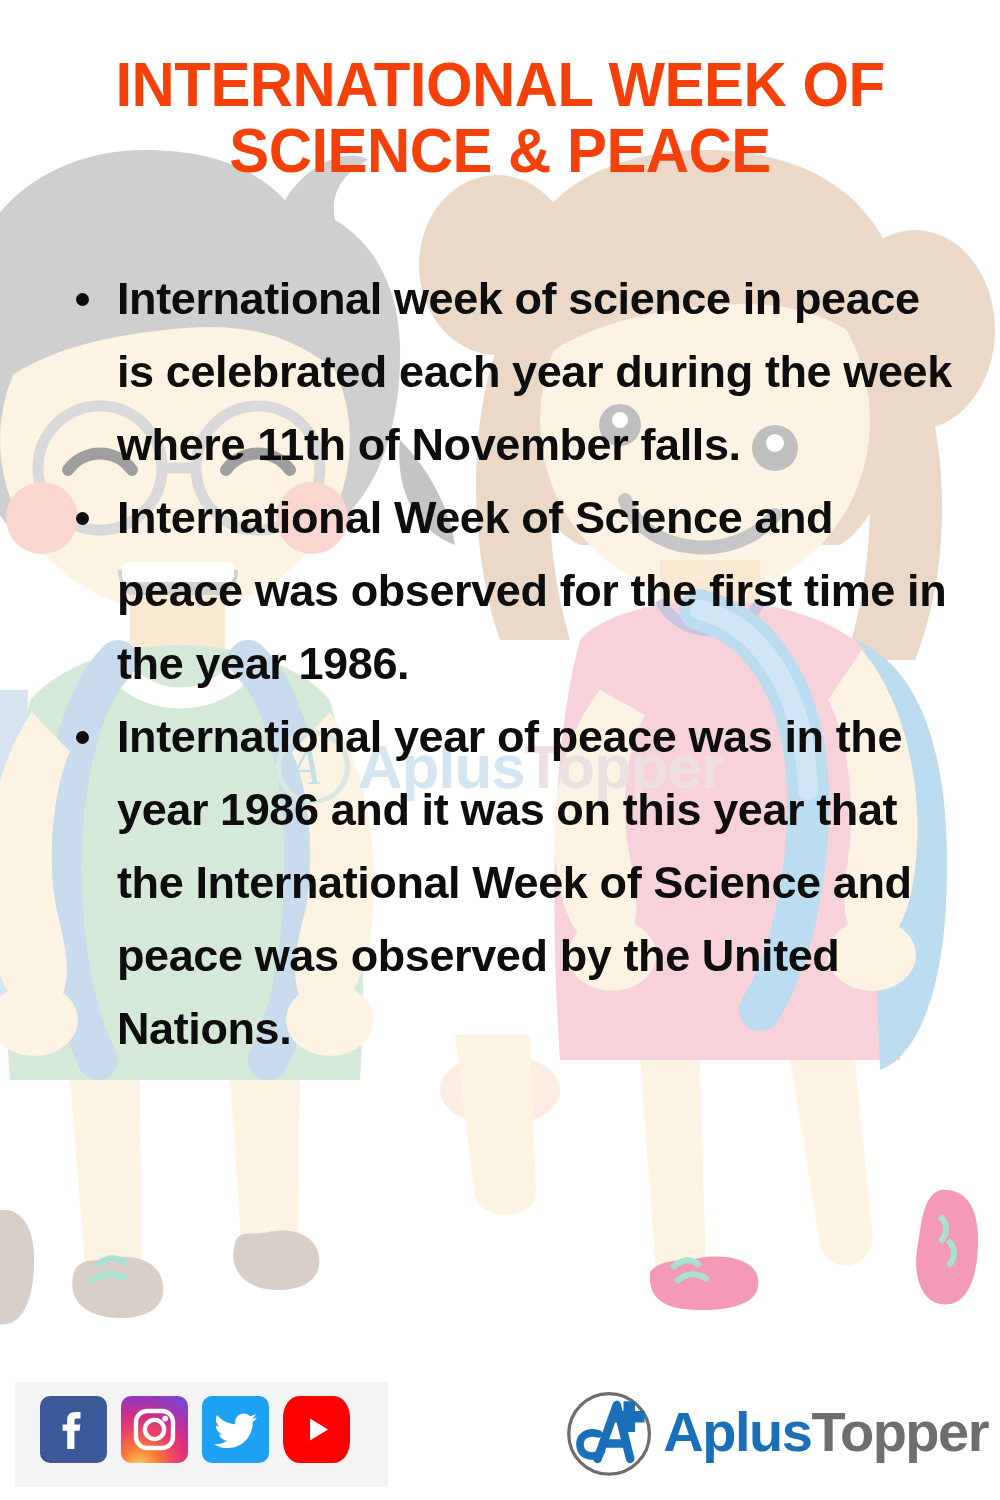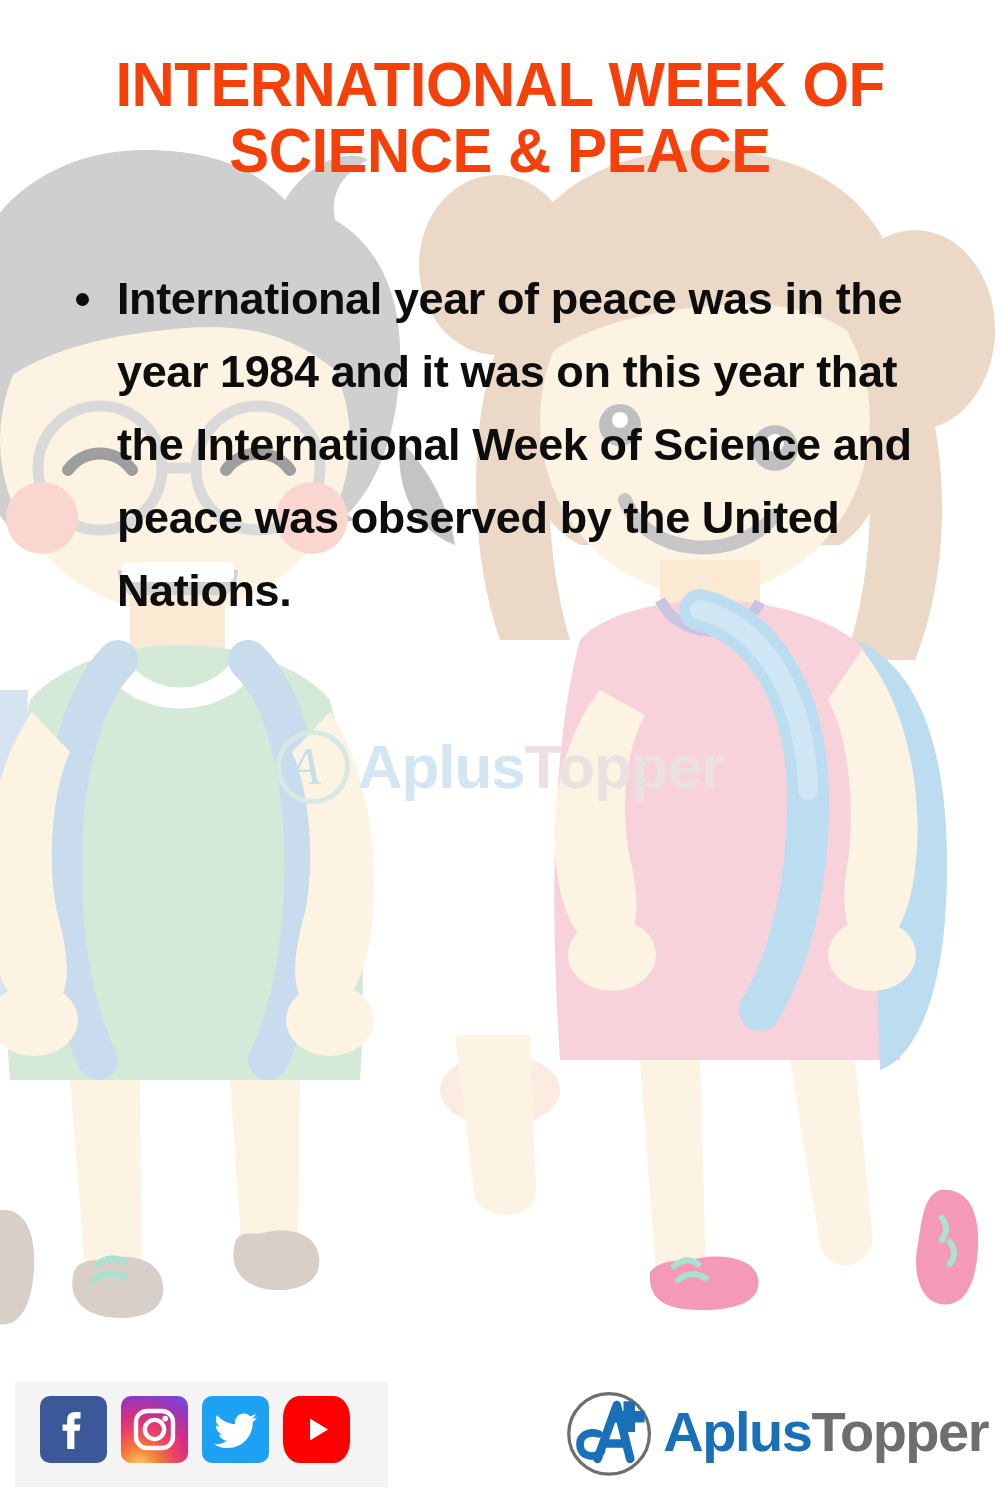--- a/index.html
+++ b/index.html
@@ -324,21 +324,23 @@
     <span class="wm-text wm-aplus">Aplus</span>
       <span class="wm-text wm-topper">Topper</span>
   </div>
 
   <h1 id="title">
     <span>INTERNATIONAL WEEK OF</span><br>
     <span>SCIENCE &amp; PEACE</span>
   </h1>
 
   <ul id="bullet-list">
-    <li>International year of peace was in the year 1984 and it was on this year that the International Week of Science and peace was observed by the United Nations.</li>
+    <li>International week of science in peace is celebrated each year during the week where 11th of November falls.</li>
+    <li>International Week of Science and peace was observed for the first time in the year 1986.</li>
+    <li>International year of peace was in the year 1986 and it was on this year that the International Week of Science and peace was observed by the United Nations.</li>
   </ul>
 
   <div id="footer">
 
     <div id="social-band"></div>
 
     <div id="social-icons">
 
       <a class="social-icon si-facebook" href="#">
         <svg width="67" height="67" viewBox="0 0 67 67" aria-hidden="true">

